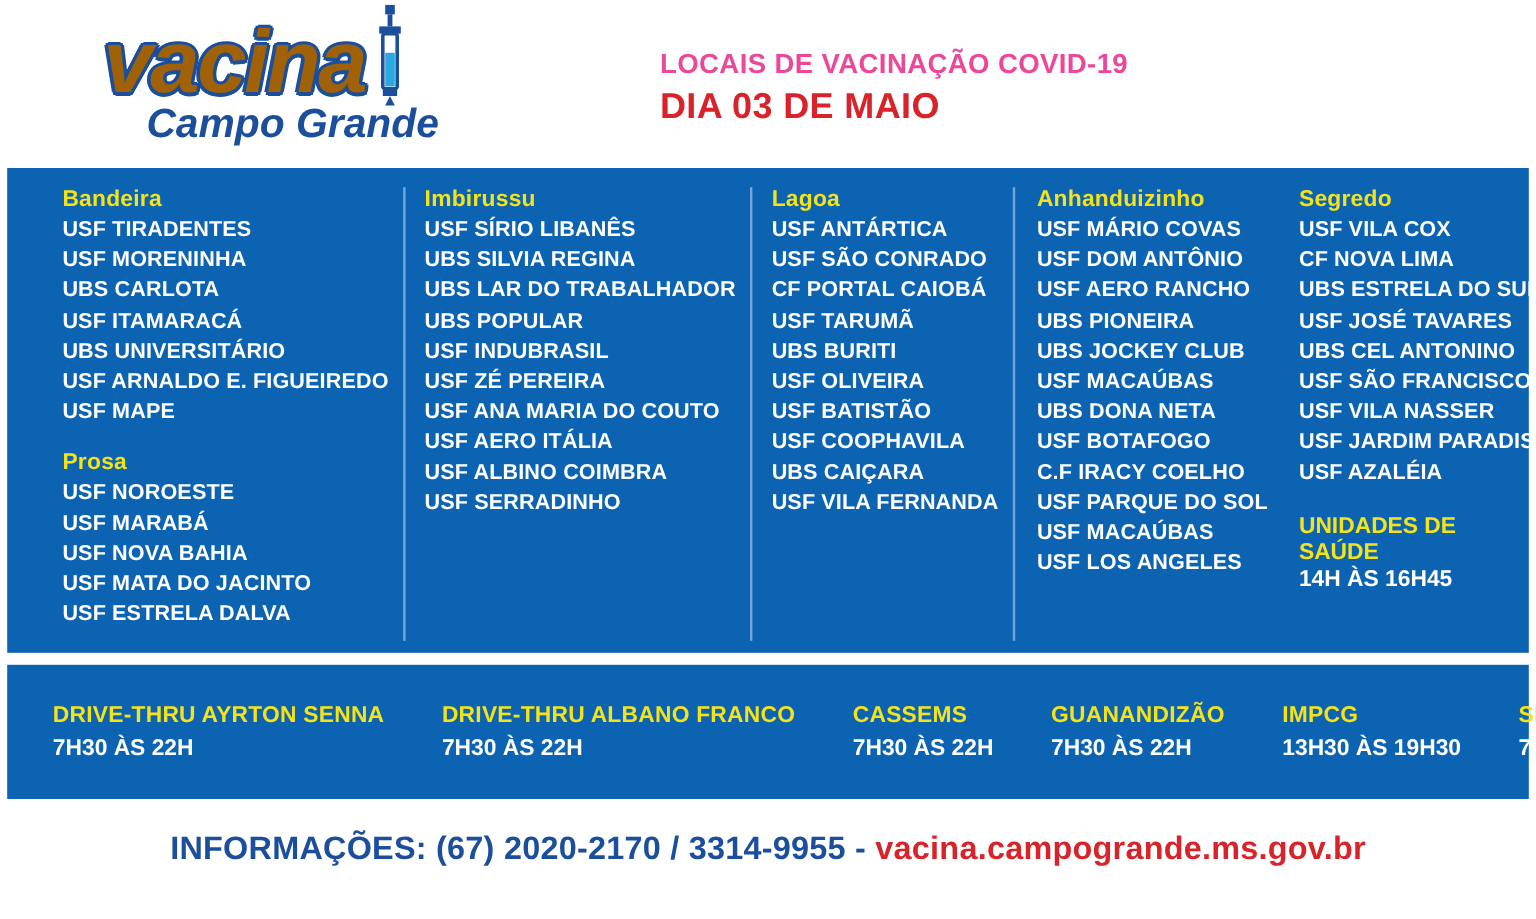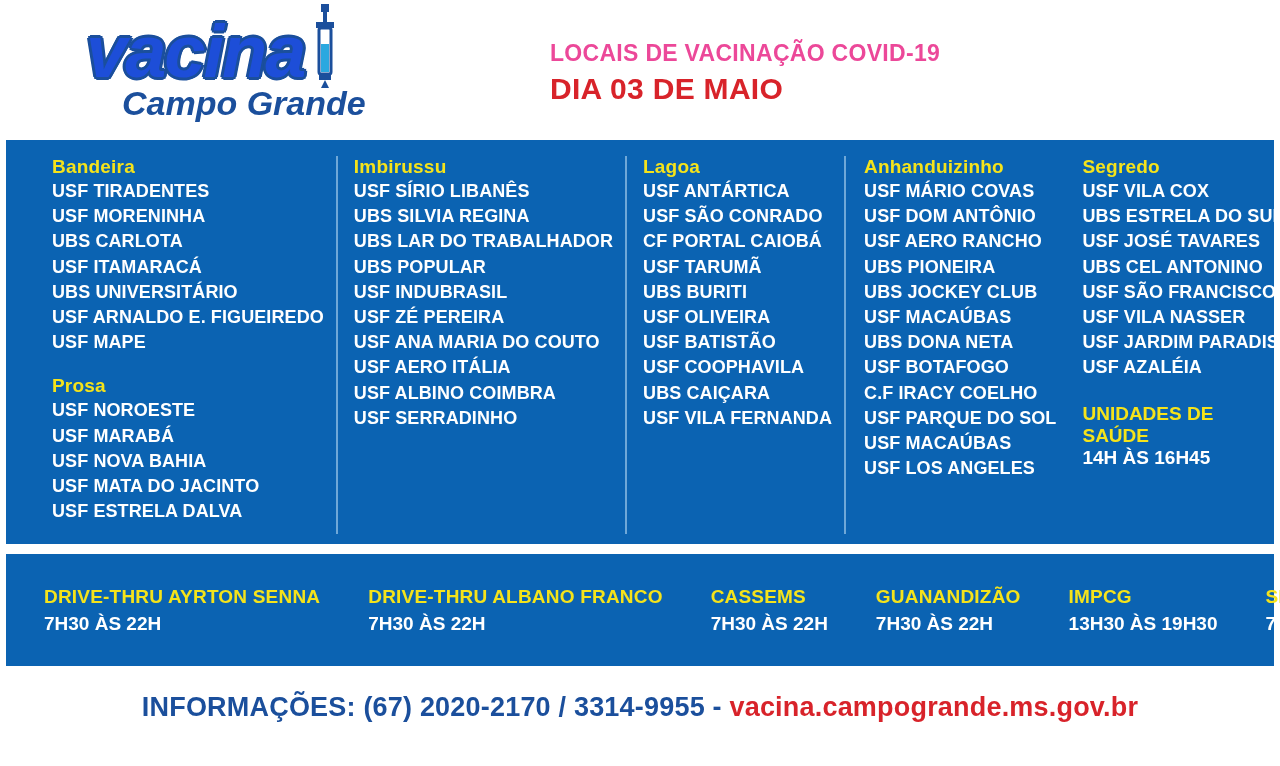--- a/index.html
+++ b/index.html
@@ -36,21 +36,21 @@
     flex-direction: column;
     justify-content: center;
     height: 140px;
   }
   .logo-vacina {
     position: relative;
     font-size: 74px;
     font-weight: bold;
     font-style: italic;
     letter-spacing: -2px;
-    color: #1d4ed8;
+    color: #a16207;
     line-height: 0.95;
     margin-left: 26px;
     text-shadow:
       -2px 0 #1b4f9c, 0 2px #1b4f9c, 2px 0 #1b4f9c, 0 -2px #1b4f9c,
       -2px -2px #1b4f9c, 2px 2px #1b4f9c, -2px 2px #1b4f9c, 2px -2px #1b4f9c,
       -3px 0 #1b4f9c, 3px 0 #1b4f9c, 0 3px #1b4f9c, 0 -3px #1b4f9c;
   }
   .logo-campo {
     font-size: 34px;
     font-weight: bold;
@@ -268,20 +268,21 @@
         <div class="unit">USF BOTAFOGO</div>
         <div class="unit">C.F IRACY COELHO</div>
         <div class="unit">USF PARQUE DO SOL</div>
         <div class="unit">USF MACAÚBAS</div>
         <div class="unit">USF LOS ANGELES</div>
       </div>
 
       <div class="col c5">
         <div class="group-title">Segredo</div>
         <div class="unit">USF VILA COX</div>
+        <div class="unit">CF NOVA LIMA</div>
         <div class="unit">UBS ESTRELA DO SUL</div>
         <div class="unit">USF JOSÉ TAVARES</div>
         <div class="unit">UBS CEL ANTONINO</div>
         <div class="unit">USF SÃO FRANCISCO</div>
         <div class="unit">USF VILA NASSER</div>
         <div class="unit">USF JARDIM PARADISO</div>
         <div class="unit">USF AZALÉIA</div>
         <div class="notice-title">UNIDADES DE SAÚDE</div>
         <div class="notice-time">14H ÀS 16H45</div>
       </div>

